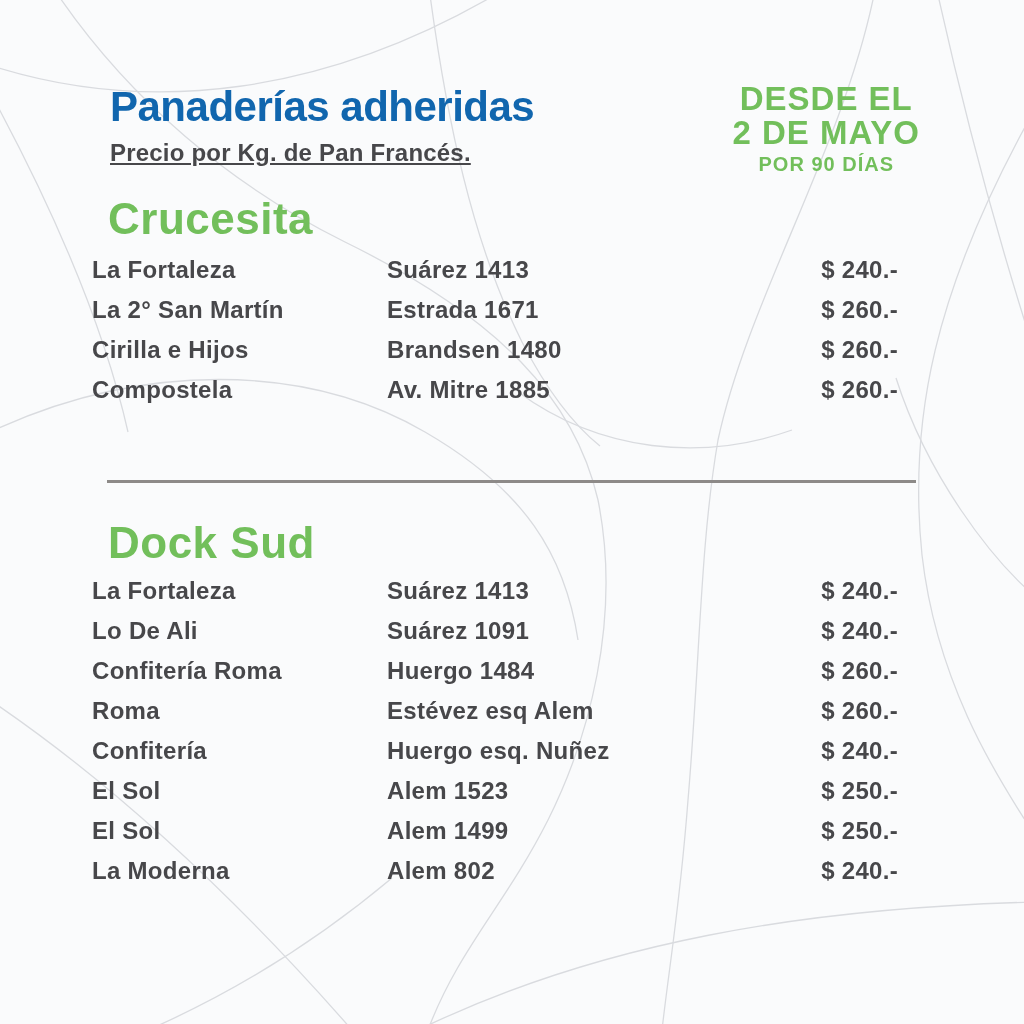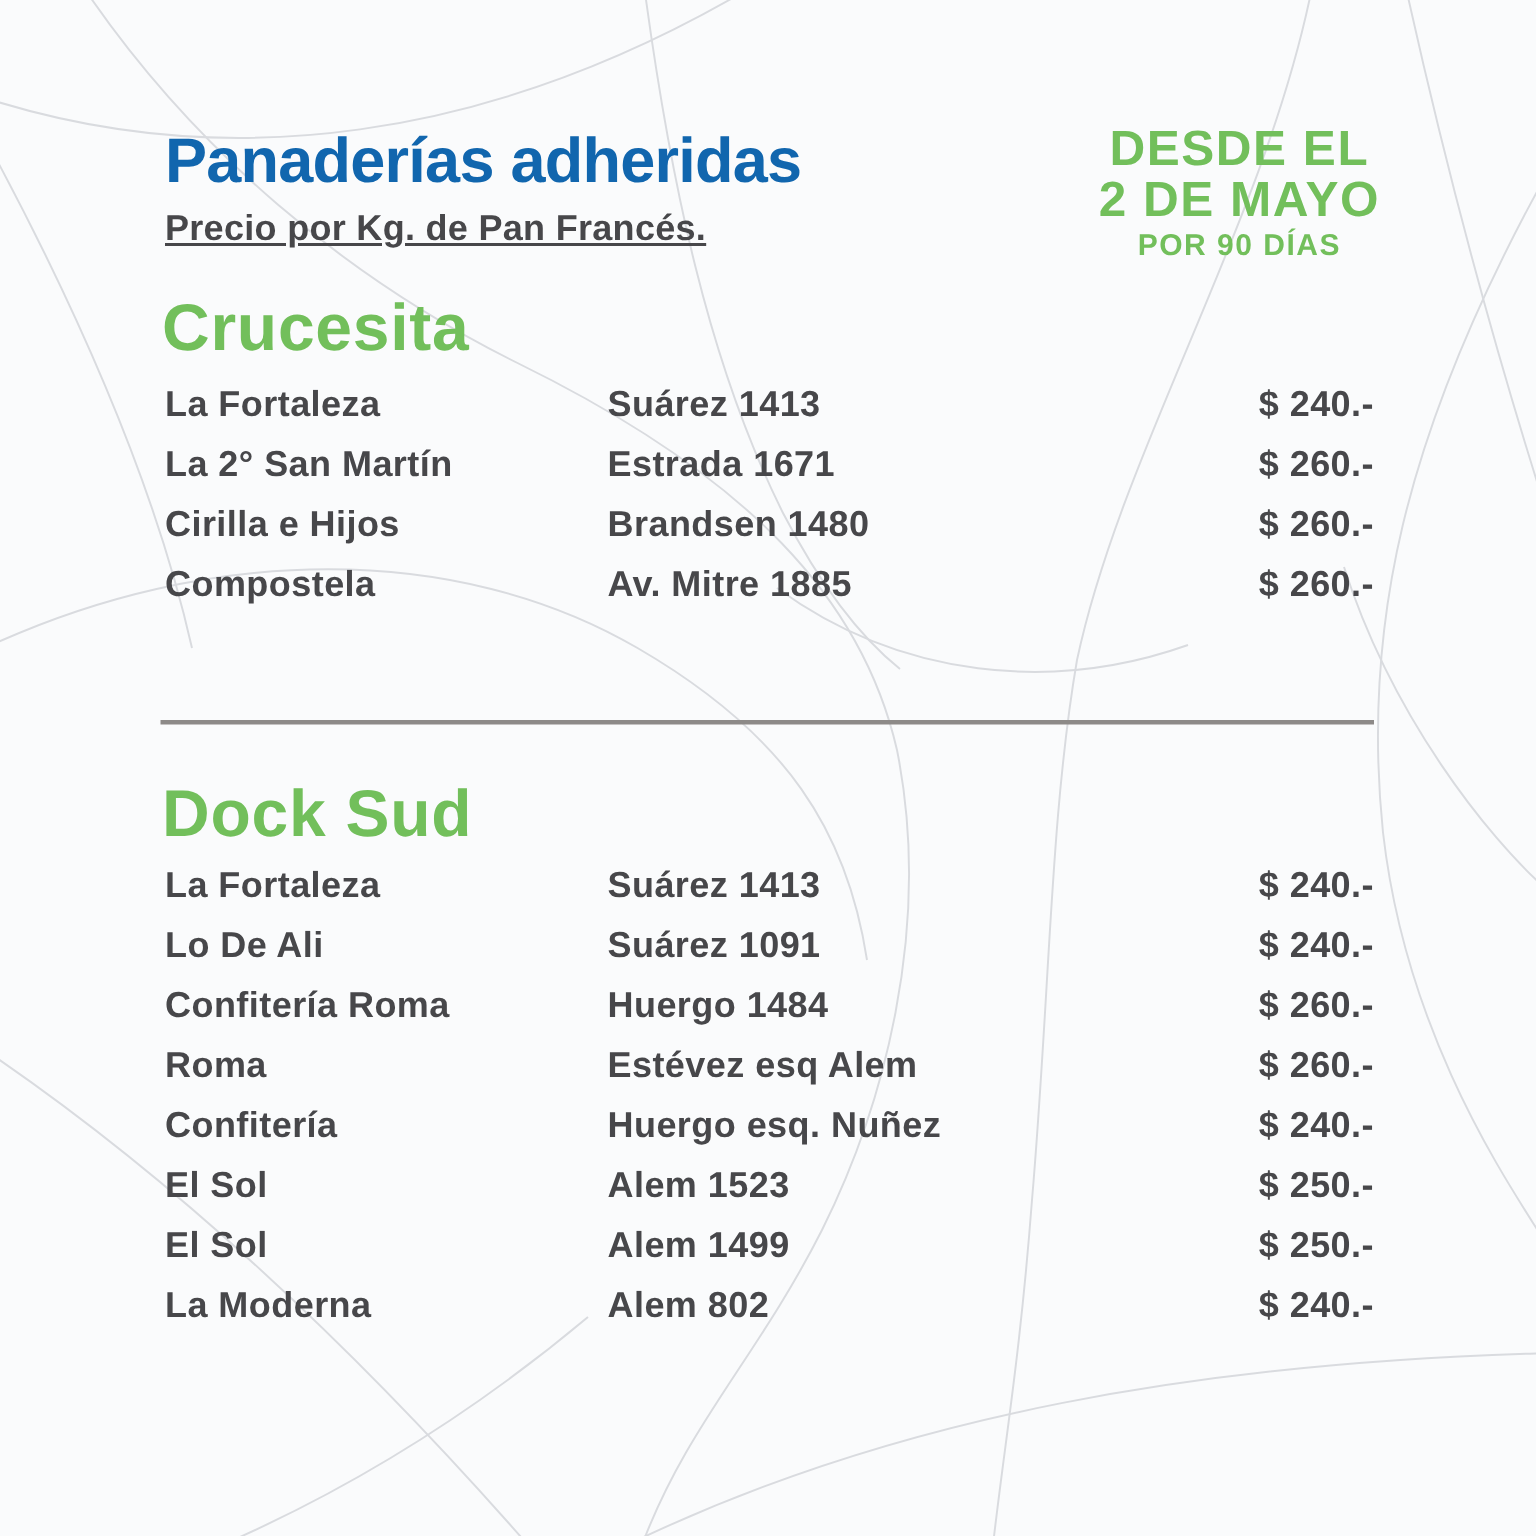--- a/index.html
+++ b/index.html
@@ -36,21 +36,21 @@
   .promo .small { font-size: 20px; line-height: 28px; }
 
   .section-heading {
     position: absolute; left: 108px;
     font-size: 44px; line-height: 46px; letter-spacing: 0.5px;
     color: var(--green, #72bf5b); margin: 0;
   }
   #crucesita-heading { top: 196px; }
   #docksud-heading   { top: 520px; }
 
-  .rows { position: absolute; left: 110px; width: 806px; }
+  .rows { position: absolute; left: 92px; width: 806px; }
   #crucesita-rows { top: 250px; }
   #docksud-rows   { top: 571px; }
 
   .row {
     display: grid; grid-template-columns: 295px 1fr auto;
     align-items: center; height: 40px;
     font-size: 24px; letter-spacing: 0.3px;
   }
   .row .price { text-align: left; }
 

